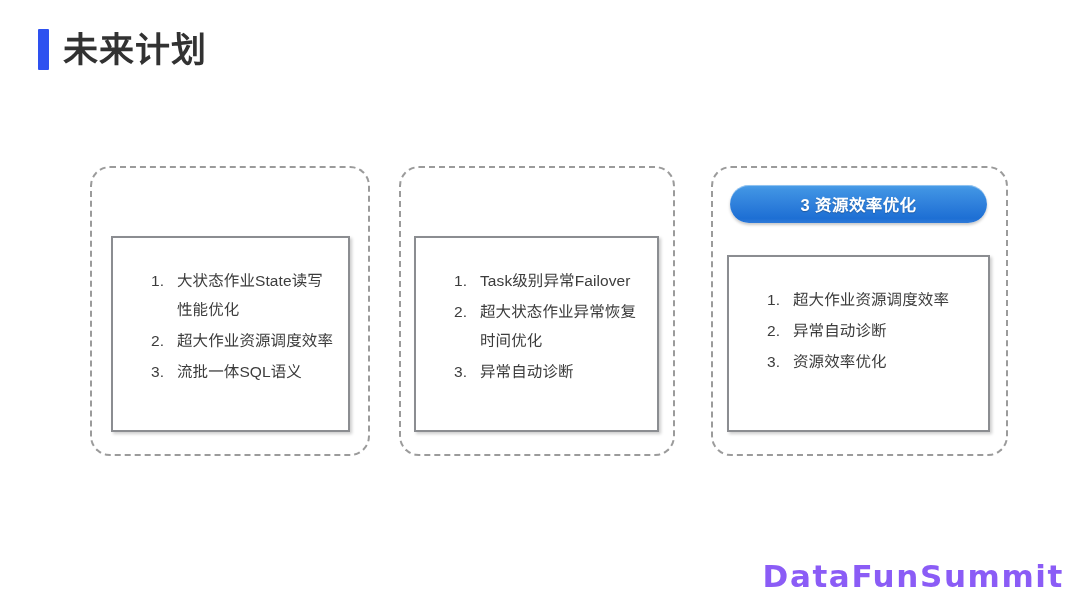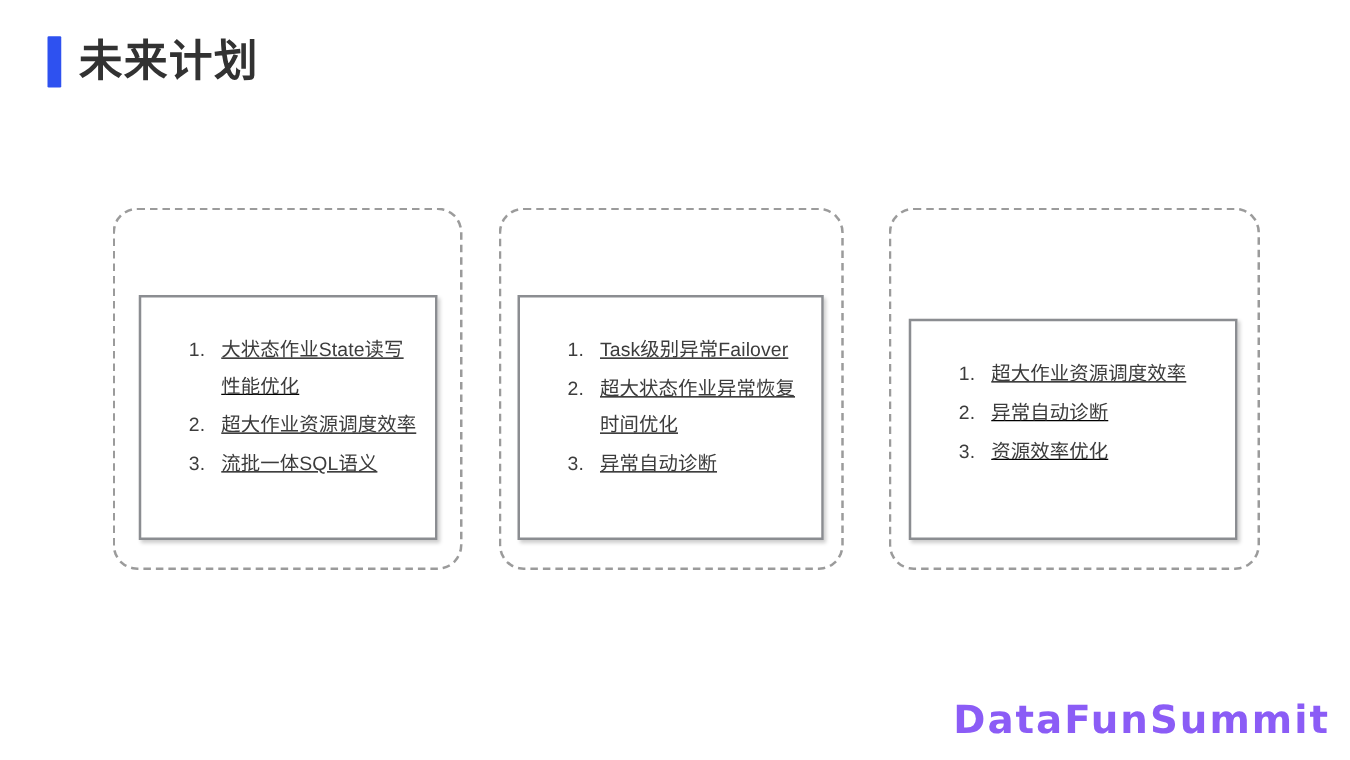--- a/index.html
+++ b/index.html
@@ -102,21 +102,20 @@
   }
   .card-1 .card-body { left: 19px; right: 18px; }
   .card-2 .card-body { left: 13px; right: 14px; }
   .card-3 .card-body { left: 14px; right: 16px; margin-top: 19px; }
 
   .card-list {
     margin: 0;
     padding: 28px 10px 0 38px;
     list-style: none;
     counter-reset: item;
-    text-decoration: underline;
   }
   .card-list li {
     counter-increment: item;
     position: relative;
     font-size: 15.5px;
     color: #3c3c3c;
     line-height: 29px;
     margin: 0 0 2px 0;
     padding-left: 26px;
     letter-spacing: 0.1px;
@@ -168,20 +167,23 @@
     <div class="card-body">
       <ol class="card-list">
         <li>Task级别异常Failover</li>
         <li>超大状态作业异常恢复时间优化</li>
         <li>异常自动诊断</li>
       </ol>
     </div>
   </div>
 
   <div class="card card-3">
+    <div class="card-header">
+      <span class="card-header-label">3 资源效率优化</span>
+    </div>
     <div class="card-body">
       <ol class="card-list">
         <li>超大作业资源调度效率</li>
         <li>异常自动诊断</li>
         <li>资源效率优化</li>
       </ol>
     </div>
   </div>
 
 </div>

